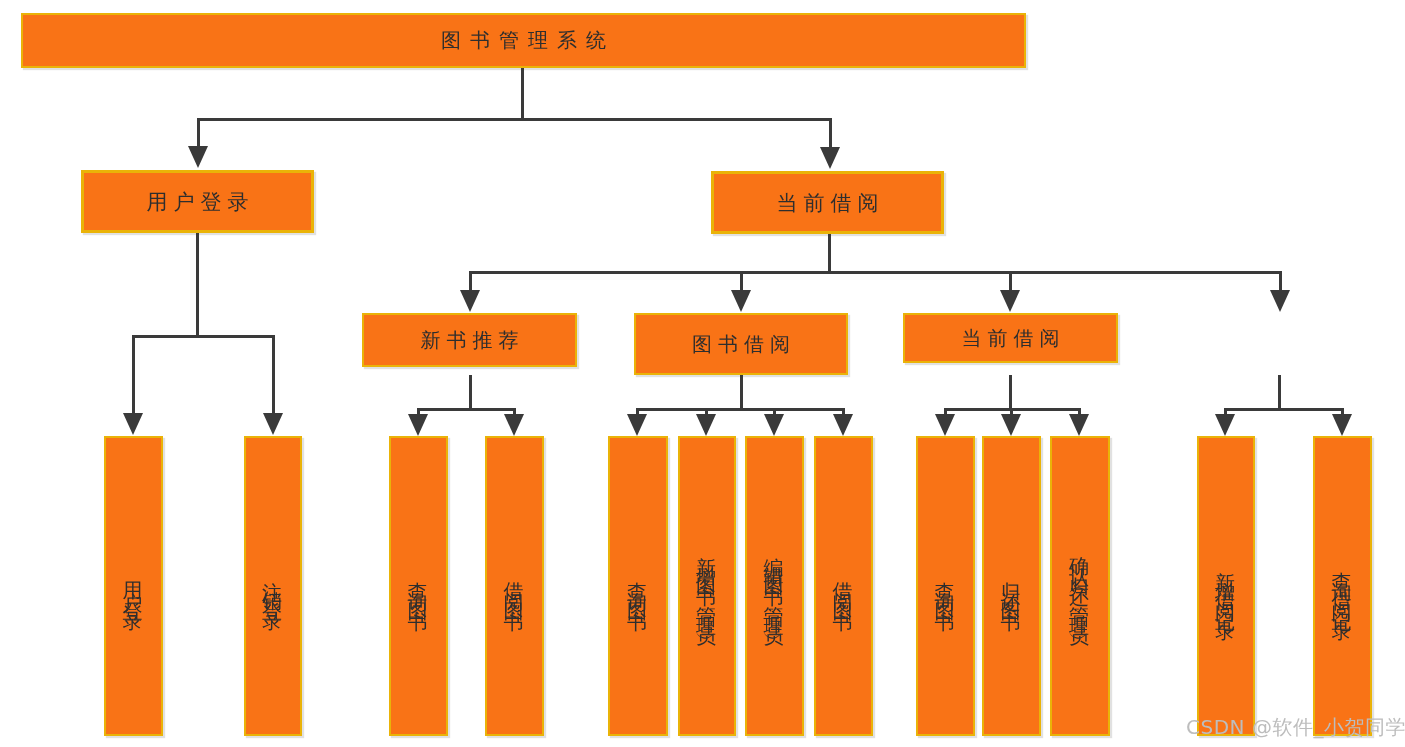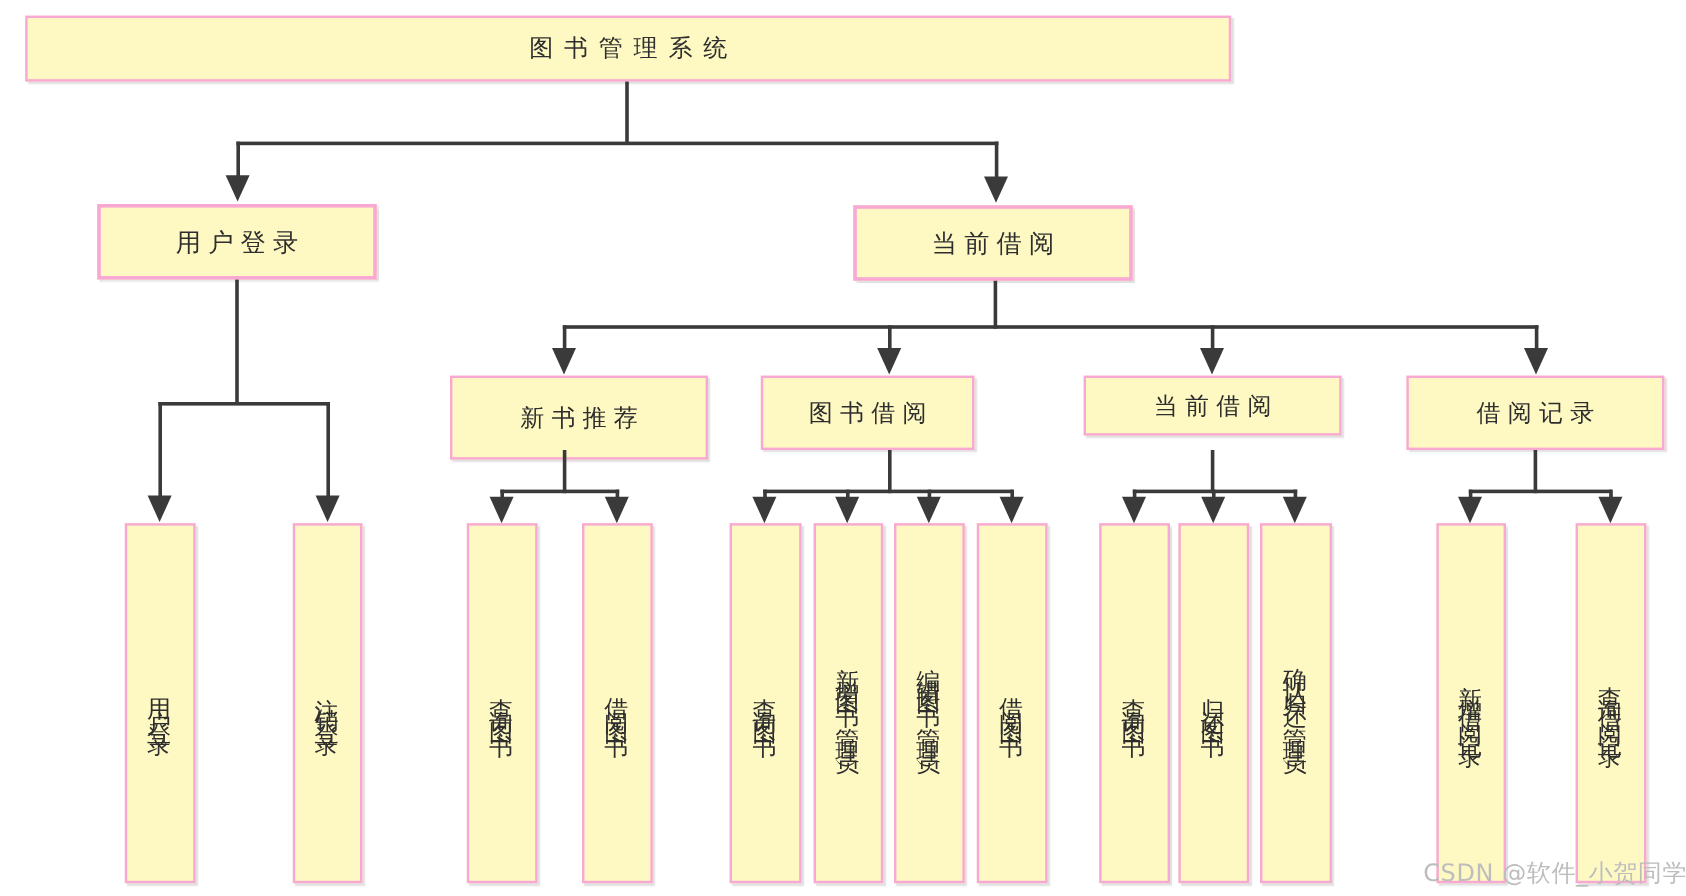--- a/index.html
+++ b/index.html
@@ -3,21 +3,21 @@
 <meta charset="utf-8">
 <style>
   html,body { margin:0; padding:0; background:#ffffff; }
   .canvas {
     position:relative; width:1405px; height:747px; background:#ffffff;
     font-family:"DejaVu Sans","Liberation Sans",sans-serif; overflow:hidden;
     color:#2e2e2e;
   }
   .box {
     position:absolute; box-sizing:border-box;
-    border:2px solid #f9a8d4; background:#fef9c3;
+    border:2px solid #eab308; background:#f97316;
     display:flex; align-items:center; justify-content:center;
     font-size:20px; letter-spacing:6px; text-indent:6px;
     box-shadow:2px 2px 1px rgba(120,120,120,0.22);
     white-space:nowrap;
   }
   .root  { font-size:20px; letter-spacing:9px; text-indent:9px; }
   .lvl2  { border-width:3px; font-size:21px; }
   .leaf {
     writing-mode:vertical-rl; text-orientation:mixed;
     letter-spacing:10px; text-indent:0; font-size:20px;
@@ -64,24 +64,23 @@
   <div class="hline" style="left:469px;top:271px;width:813px"></div>
   <div class="vline" style="left:469px;top:271px;height:22px"></div>
   <div class="vline" style="left:740px;top:271px;height:22px"></div>
   <div class="vline" style="left:1009px;top:271px;height:22px"></div>
   <div class="vline" style="left:1279px;top:271px;height:22px"></div>
   <div class="arrow" style="left:460px;top:290px"></div>
   <div class="arrow" style="left:731px;top:290px"></div>
   <div class="arrow" style="left:1000px;top:290px"></div>
   <div class="arrow" style="left:1270px;top:290px"></div>
 
-  <div class="box" style="left:375px;top:313px;width:215px;height:70px">新书推荐</div>
-  <div class="box" style="left:634px;top:313px;width:178px;height:62px">图书借阅</div>
+  <div class="box" style="left:362px;top:313px;width:215px;height:54px">新书推荐</div>
+  <div class="box" style="left:634px;top:313px;width:214px;height:62px">图书借阅</div>
   <div class="box" style="left:903px;top:313px;width:215px;height:50px">当前借阅</div>
-  <div class="box" style="left:1172px;top:313px;width:215px;height:62px">借阅记录</div>
 
   <div class="vline" style="left:469px;top:375px;height:36px"></div>
   <div class="hline" style="left:417px;top:408px;width:99px"></div>
   <div class="vline" style="left:417px;top:408px;height:8px"></div>
   <div class="vline" style="left:513px;top:408px;height:8px"></div>
   <div class="arrow" style="left:408px;top:414px"></div>
   <div class="arrow" style="left:504px;top:414px"></div>
 
   <div class="vline" style="left:740px;top:375px;height:36px"></div>
   <div class="hline" style="left:636px;top:408px;width:208px"></div>

